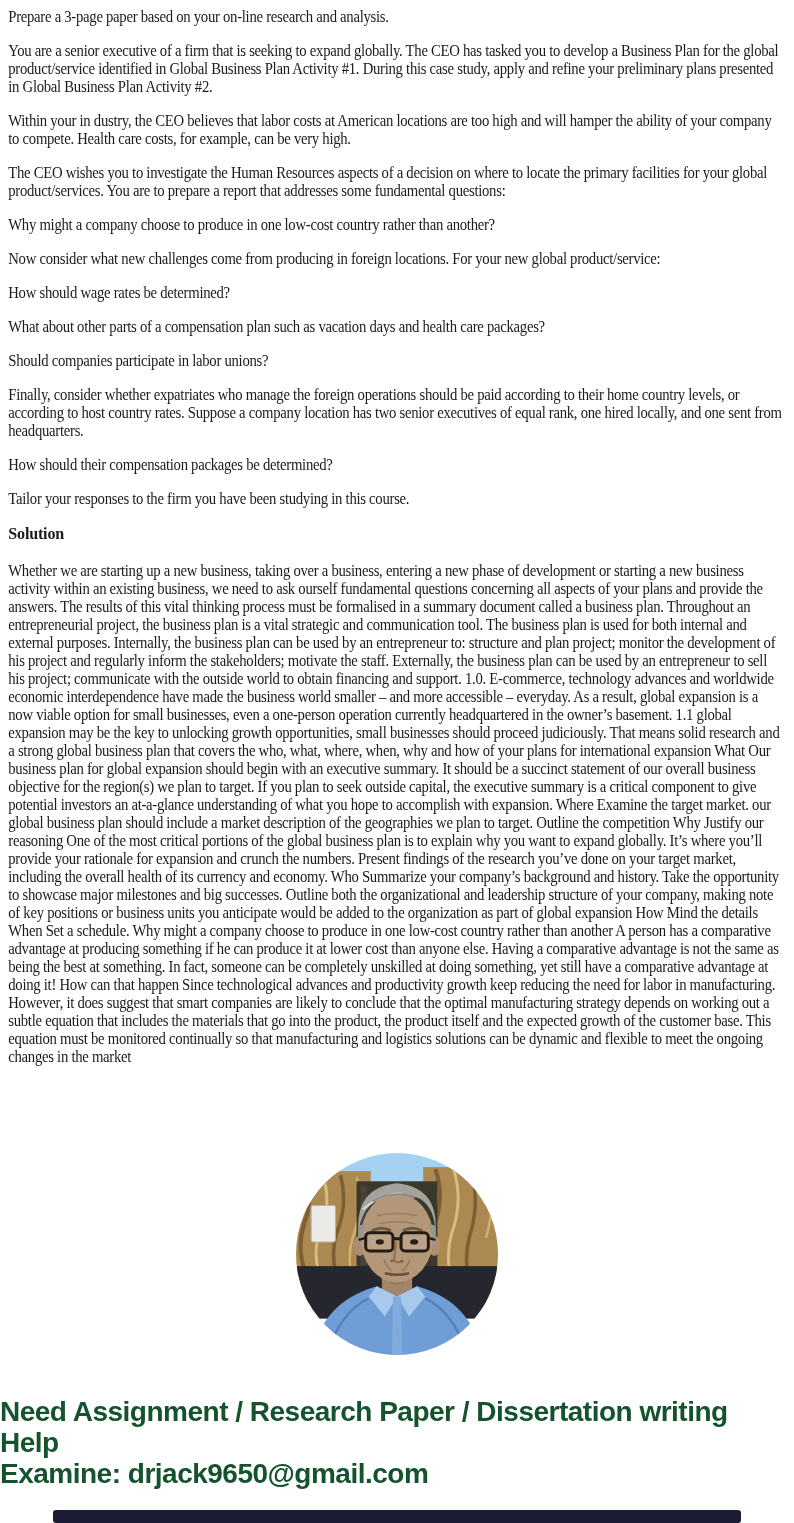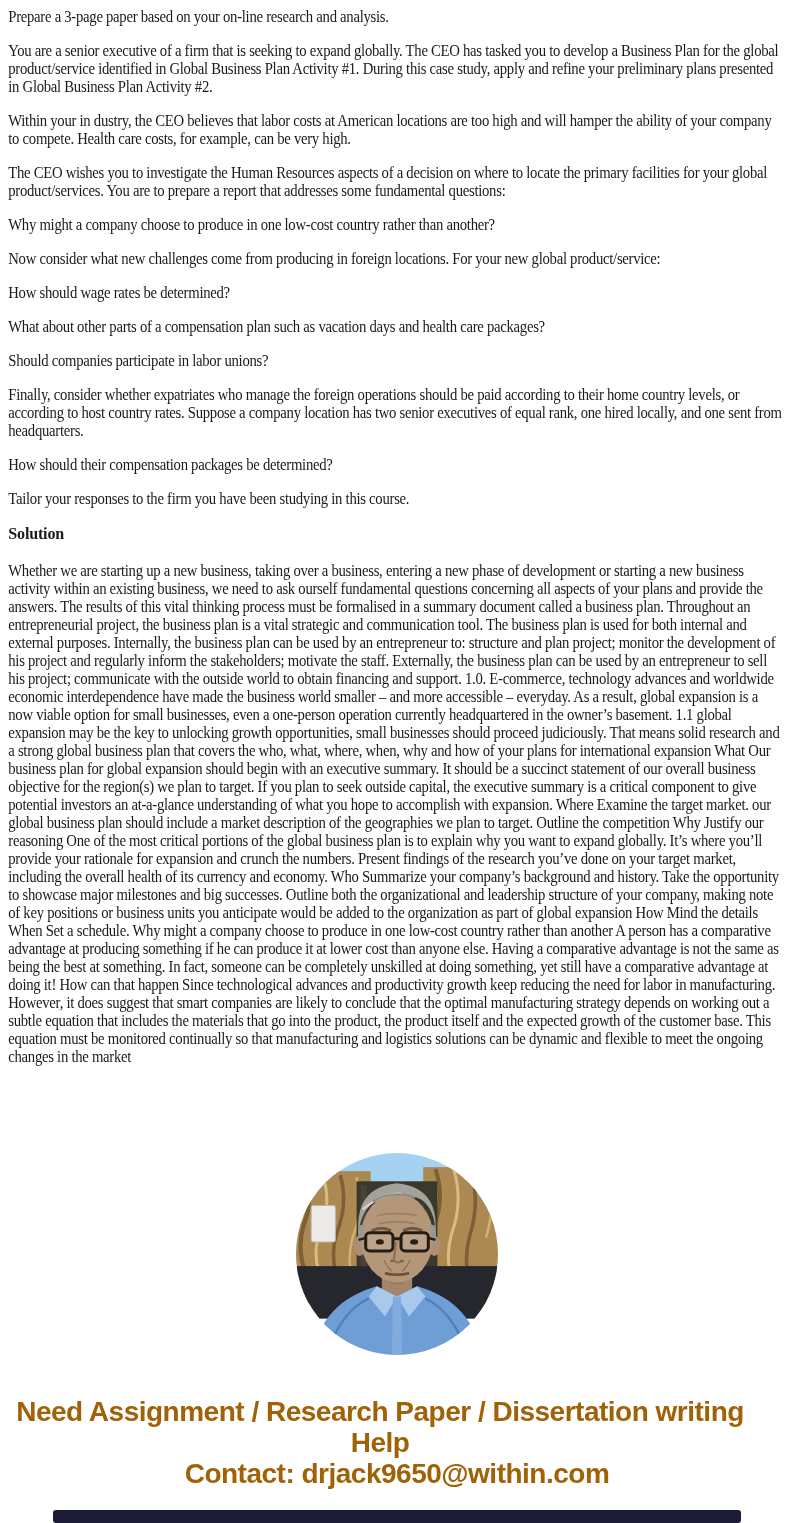--- a/index.html
+++ b/index.html
@@ -28,23 +28,23 @@
   }
   .solution-heading {
     margin:6px 0 20px 0;
     font-size:17.5px; line-height:18px;
     font-weight:700; letter-spacing:-0.2px;
   }
   .avatar-wrap { position:absolute; top:1153px; left:296px; width:202px; height:202px; }
   .avatar-wrap svg { display:block; }
   .footer-block {
     position:absolute; top:1396px; left:0; width:794px;
-    text-align:center;
+    text-align:left;
     font-family:"Liberation Sans", sans-serif;
-    font-weight:700; color:#a16207;
+    font-weight:700; color:#14532d;
     font-size:28px; line-height:31px; letter-spacing:-0.5px;
   }
   .footer-block p { margin:0; }
   .help-line { width:760px; margin:0 auto; }
   .bottom-bar {
     position:absolute; top:1510px; left:53px;
     width:688px; height:13px; border-radius:3px;
     background:#1b1b36;
   }
 </style>
@@ -146,18 +146,18 @@
         <path d="M87,106 Q91,114 95,117" stroke="#96775a" stroke-width="1.5" fill="none"></path>
         <path d="M113,106 Q109,114 105,117" stroke="#96775a" stroke-width="1.5" fill="none"></path>
         <path d="M88,119 Q100,122 112,119" stroke="#6e4f3a" stroke-width="2.5" fill="none"></path>
         <path d="M93,128 Q100,131 107,128" stroke="#96775a" stroke-width="1.5" fill="none"></path>
       </g>
     </svg>
   </div>
 
   <div class="footer-block">
     <p class="help-line">Need Assignment / Research Paper / Dissertation writing Help</p>
-    <p class="contact-line">Contact: drjack9650@within.com</p>
+    <p class="contact-line">Examine: drjack9650@gmail.com</p>
   </div>
 
   <div class="bottom-bar" style="background: rgb(27, 27, 54);"></div>
 
 </div>
 
 </body></html>

